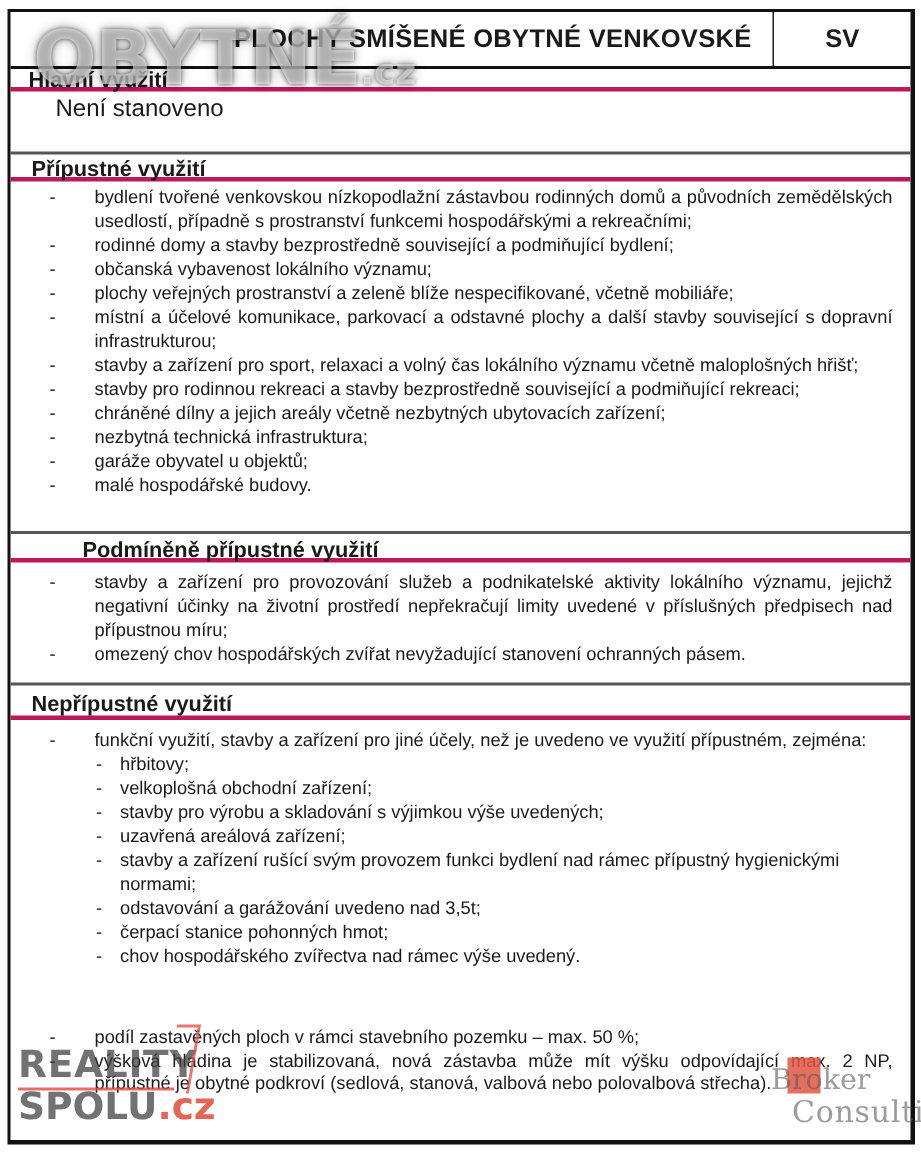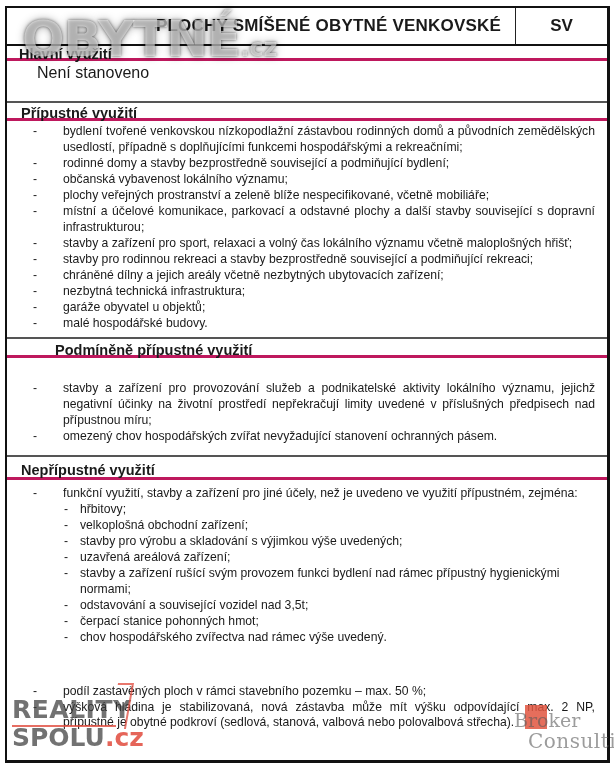--- a/index.html
+++ b/index.html
@@ -33,48 +33,48 @@
   <div class="title-row">
     <div class="title-main">PLOCHY SMÍŠENÉ OBYTNÉ VENKOVSKÉ</div>
     <div class="title-code">SV</div>
   </div>
 
   <div class="sec-head" style="top:38px;height:15px;line-height:16px;padding-left:12px;">Hlavní využití</div>
   <div class="body-txt plain" style="top:57px;font-size:16px;">Není stanoveno</div>
 
   <div class="sec-head sec-top" style="top:93px;height:20px;line-height:20px;">Přípustné využití</div>
   <div class="body-txt" style="top:115px;">
-    <div class="item">bydlení tvořené venkovskou nízkopodlažní zástavbou rodinných domů a původních zemědělských usedlostí, případně s doplňujícími funkcemi hospodářskými a rekreačními;</div>
+    <div class="item">bydlení tvořené venkovskou nízkopodlažní zástavbou rodinných domů a původních zemědělských usedlostí, případně s prostranství funkcemi hospodářskými a rekreačními;</div>
     <div class="item">rodinné domy a stavby bezprostředně související a podmiňující bydlení;</div>
     <div class="item">občanská vybavenost lokálního významu;</div>
     <div class="item">plochy veřejných prostranství a zeleně blíže nespecifikované, včetně mobiliáře;</div>
     <div class="item">místní a účelové komunikace, parkovací a odstavné plochy a další stavby související s dopravní infrastrukturou;</div>
     <div class="item">stavby a zařízení pro sport, relaxaci a volný čas lokálního významu včetně maloplošných hřišť;</div>
     <div class="item">stavby pro rodinnou rekreaci a stavby bezprostředně související a podmiňující rekreaci;</div>
     <div class="item">chráněné dílny a jejich areály včetně nezbytných ubytovacích zařízení;</div>
     <div class="item">nezbytná technická infrastruktura;</div>
     <div class="item">garáže obyvatel u objektů;</div>
     <div class="item">malé hospodářské budovy.</div>
   </div>
 
-  <div class="sec-head sec-top" style="top:329px;height:21px;line-height:22px;padding-left:48px;">Podmíněně přípustné využití</div>
+  <div class="sec-head sec-top" style="top:346px;height:21px;line-height:22px;padding-left:48px;">Podmíněně přípustné využití</div>
   <div class="body-txt" style="top:372px;">
     <div class="item">stavby a zařízení pro provozování služeb a podnikatelské aktivity lokálního významu, jejichž negativní účinky na životní prostředí nepřekračují limity uvedené v příslušných předpisech nad přípustnou míru;</div>
     <div class="item">omezený chov hospodářských zvířat nevyžadující stanovení ochranných pásem.</div>
   </div>
 
   <div class="sec-head sec-top" style="top:447px;height:25px;line-height:26px;">Nepřípustné využití</div>
   <div class="body-txt" style="top:477px;">
     <div class="item">funkční využití, stavby a zařízení pro jiné účely, než je uvedeno ve využití přípustném, zejména:</div>
     <div class="sub">hřbitovy;</div>
     <div class="sub">velkoplošná obchodní zařízení;</div>
     <div class="sub">stavby pro výrobu a skladování s výjimkou výše uvedených;</div>
     <div class="sub">uzavřená areálová zařízení;</div>
     <div class="sub">stavby a zařízení rušící svým provozem funkci bydlení nad rámec přípustný hygienickými normami;</div>
-    <div class="sub">odstavování a související vozidel nad 3,5t;</div>
+    <div class="sub">odstavování a garážování uvedeno nad 3,5t;</div>
     <div class="sub">čerpací stanice pohonných hmot;</div>
     <div class="sub">chov hospodářského zvířectva nad rámec výše uvedený.</div>
   </div>
 
   <div class="body-txt" style="top:676px;line-height:15.5px;">
     <div class="item">podíl zastavěných ploch v rámci stavebního pozemku – max. 50 %;</div>
     <div class="item">výšková hladina je stabilizovaná, nová zástavba může mít výšku odpovídající max. 2 NP, přípustné je obytné podkroví (sedlová, stanová, valbová nebo polovalbová střecha).</div>
   </div>
 </div>
 

